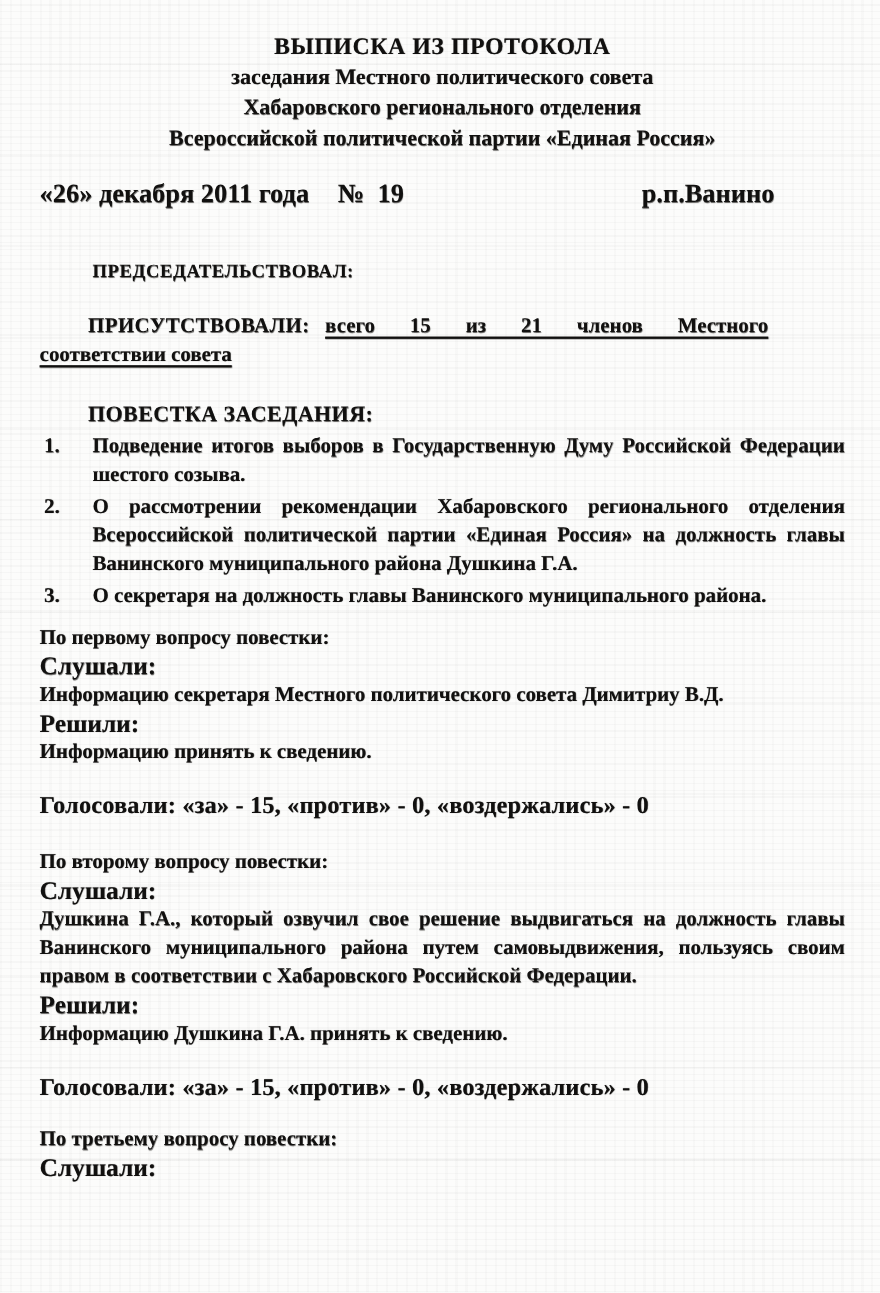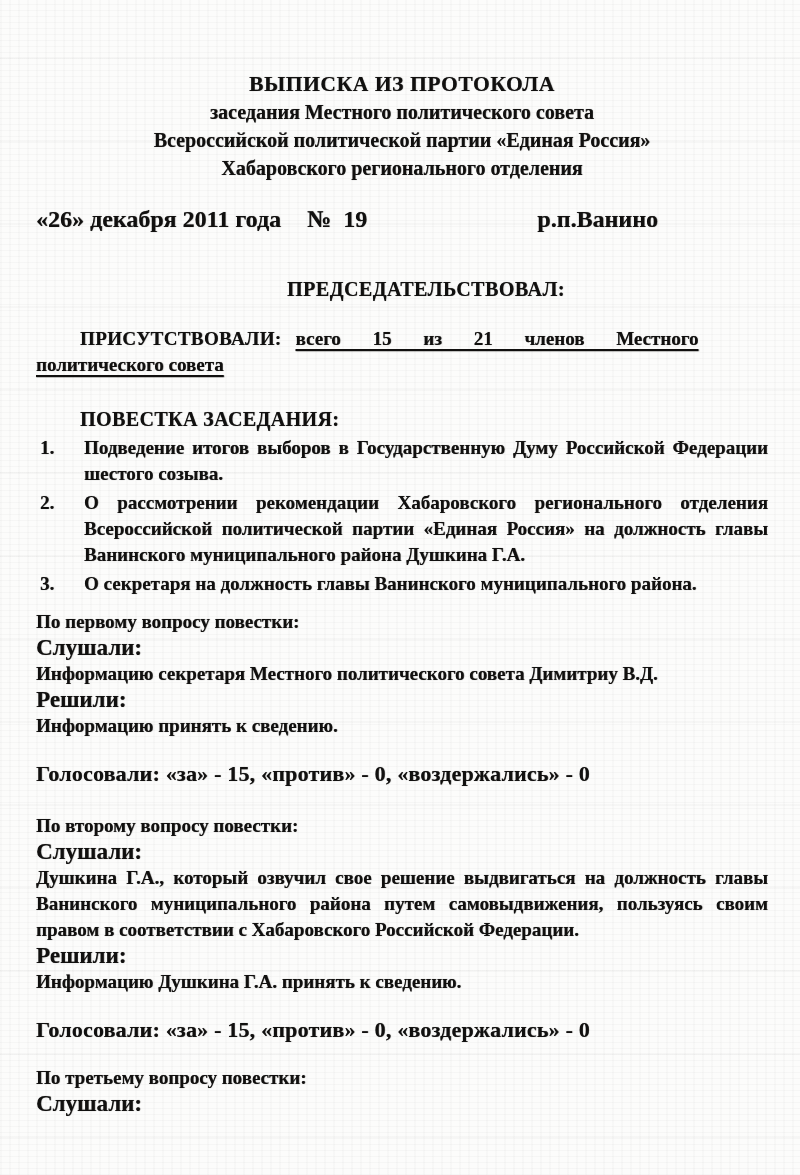--- a/index.html
+++ b/index.html
@@ -18,44 +18,43 @@
     background-image:
       repeating-linear-gradient(0deg, rgba(60,60,60,0.03) 0 1px, transparent 1px 6px),
       repeating-linear-gradient(90deg, rgba(60,60,60,0.022) 0 2px, transparent 2px 9px),
       repeating-linear-gradient(0deg, transparent 0 37px, rgba(90,90,90,0.035) 37px 39px, transparent 39px 83px);
     pointer-events: none;
   }
   .page {
     position: relative;
     box-sizing: border-box;
     width: 800px; height: 1175px;
-    padding: 70px 32px 0 36px;
+    padding: 28px 32px 0 36px;
     font-size: 19px;
     line-height: 26px;
     font-weight: 700;
     text-shadow: 0.4px 0.4px 0.7px rgba(25,23,20,0.65);
     filter: blur(0.22px) contrast(1.04);
   }
   .title-block { text-align: center; line-height: 28px; }
   .title-main { font-size: 21.5px; letter-spacing: 0.6px; }
   .title-sub  { font-size: 20px; }
   .dateline {
     display: flex; align-items: baseline;
     margin-top: 24px;
     white-space: pre;
     font-size: 24px;
   }
   .dateline .num { margin-left: 26px; }
-  .dateline .place { margin-left: auto; margin-right: 110px; }
+  .dateline .place { margin-left: auto; margin-right: 64px; }
   .sec-heading {
     margin-top: 44px;
     padding-left: 48px;
-    font-size: 20px;
+    font-size: 17px;
     letter-spacing: 0.5px;
-    text-align: center;
   }
   .secretary { margin-top: 22px; white-space: pre; }
   .secretary .name { margin-left: 30px; }
   .attended { margin-top: 24px; }
   .attended .line1 { padding-left: 44px; }
   .attended .label { letter-spacing: 0.4px; }
   .uline {
     text-decoration: underline;
     text-decoration-thickness: 2.4px;
     text-underline-offset: 4px;
@@ -81,39 +80,39 @@
   .label-line { font-size: 23px; }
 </style>
 </head>
 <body>
 
 <div class="page">
 
   <div class="title-block">
     <div class="title-main">ВЫПИСКА ИЗ ПРОТОКОЛА</div>
     <div class="title-sub">заседания Местного политического совета</div>
+    <div class="title-sub">Хабаровского регионального отделения</div>
     <div class="title-sub">Всероссийской политической партии «Единая Россия»</div>
-    <div class="title-sub">Хабаровского регионального отделения</div>
   </div>
 
   <div class="dateline">
     <span>«26» декабря 2011 года</span>
     <span class="num">№  19</span>
     <span class="place">р.п.Ванино</span>
   </div>
 
   <div class="sec-heading">ПРЕДСЕДАТЕЛЬСТВОВАЛ:</div>
 
 
   <div class="attended">
     <div class="line1">
       <span class="label">ПРИСУТСТВОВАЛИ:</span><span class="uline spread">всего 15 из 21 членов Местного</span>
     </div>
     <div class="line2">
-      <span class="uline">политического совета</span>
+      <span class="uline">соответствии совета</span>
     </div>
   </div>
 
   <div class="agenda-heading">ПОВЕСТКА ЗАСЕДАНИЯ:</div>
 
   <div class="agenda-item">
     <span class="num">1.</span>
     <span class="txt">Подведение итогов выборов в Государственную Думу Российской Федерации шестого созыва.</span>
   </div>
   <div class="agenda-item">

